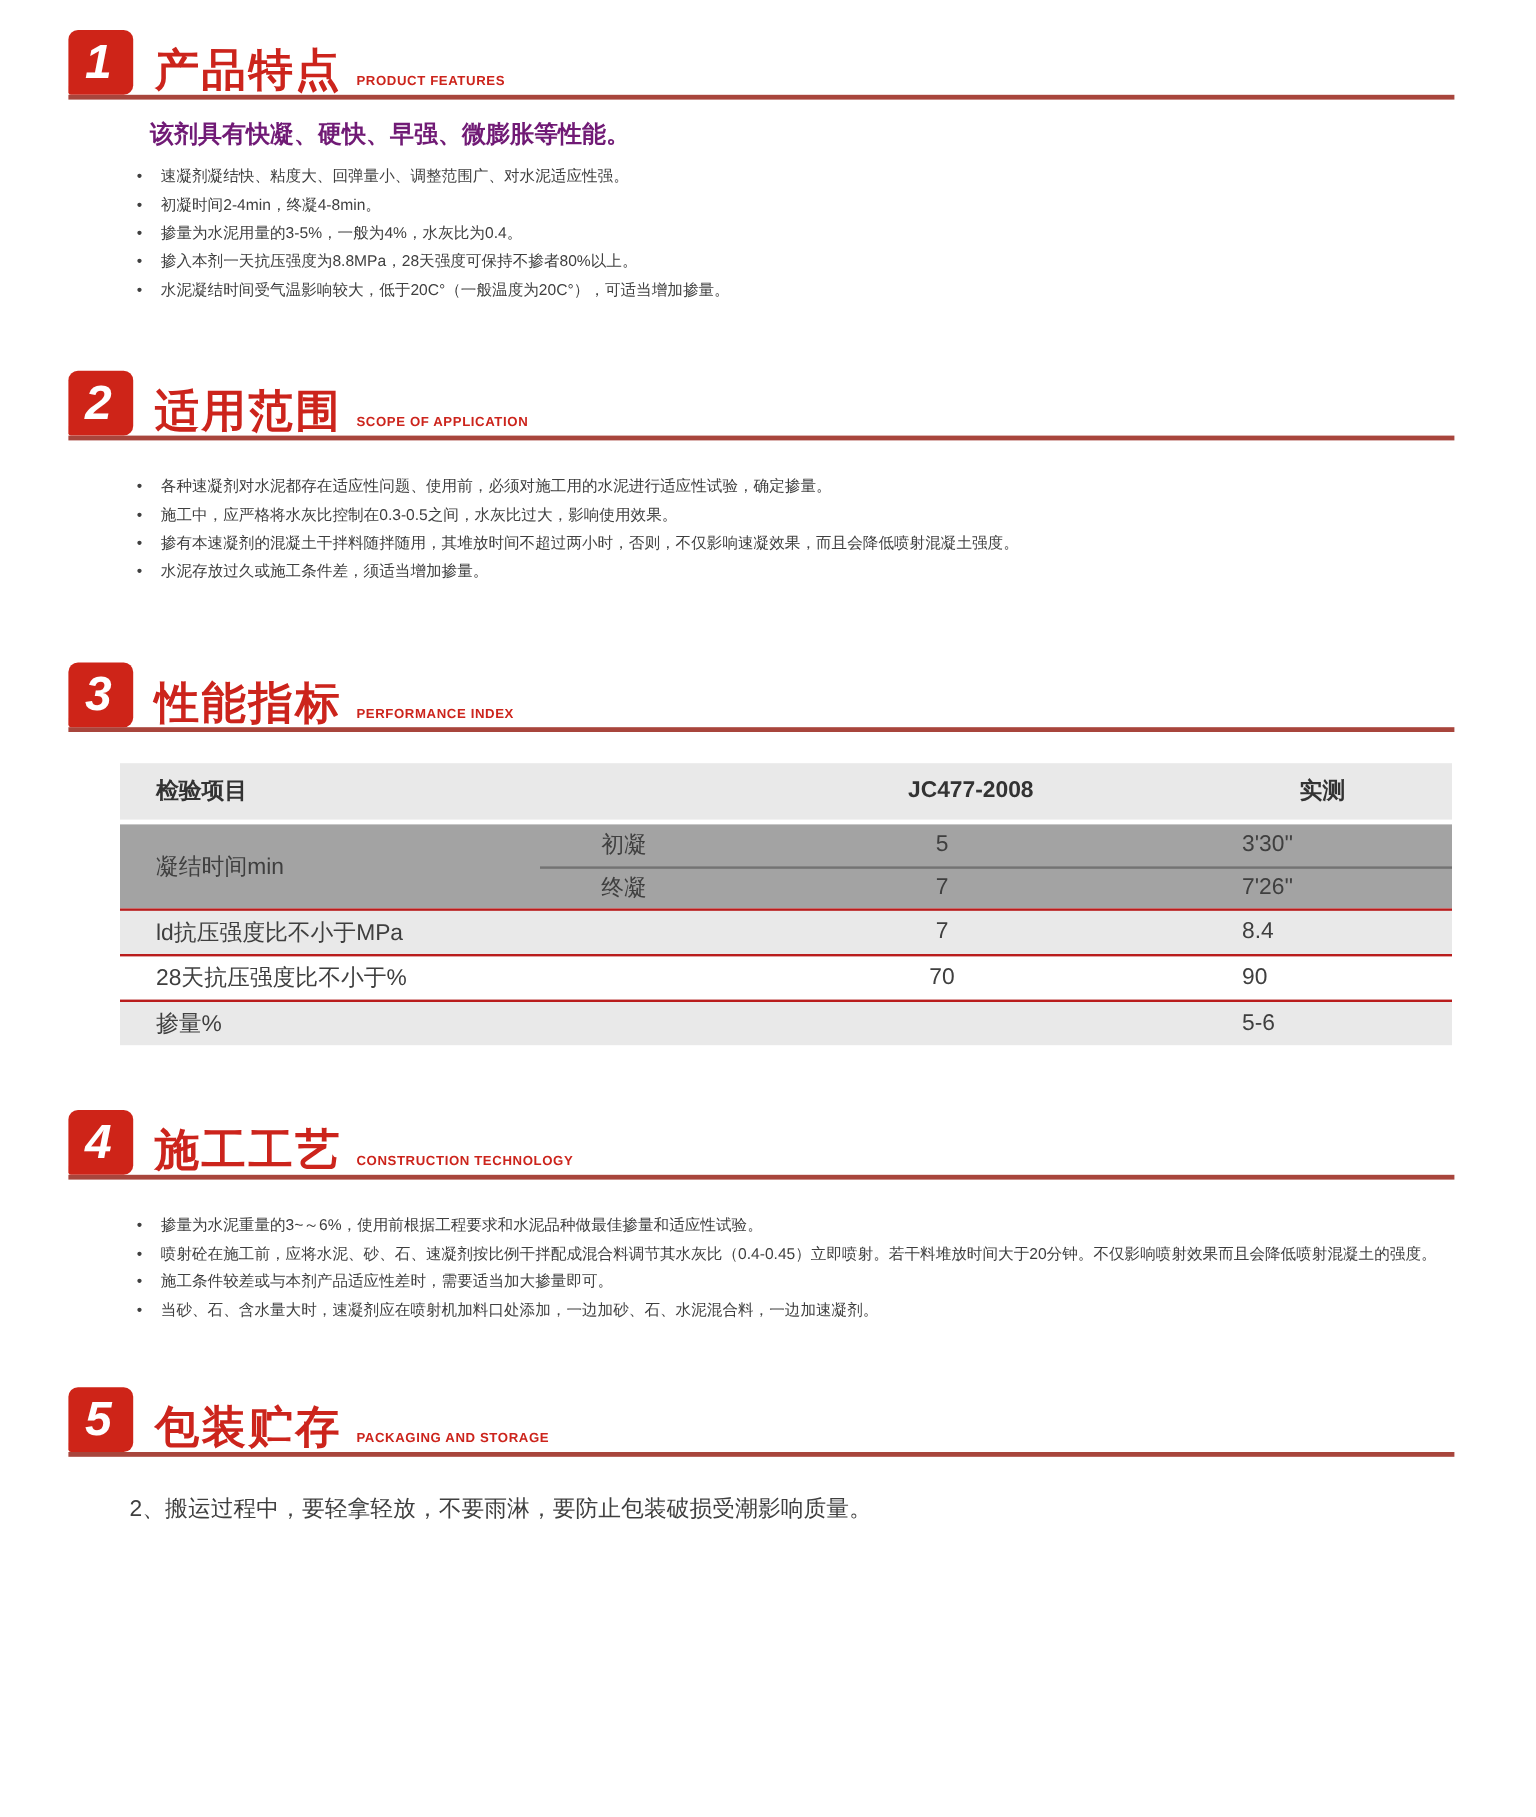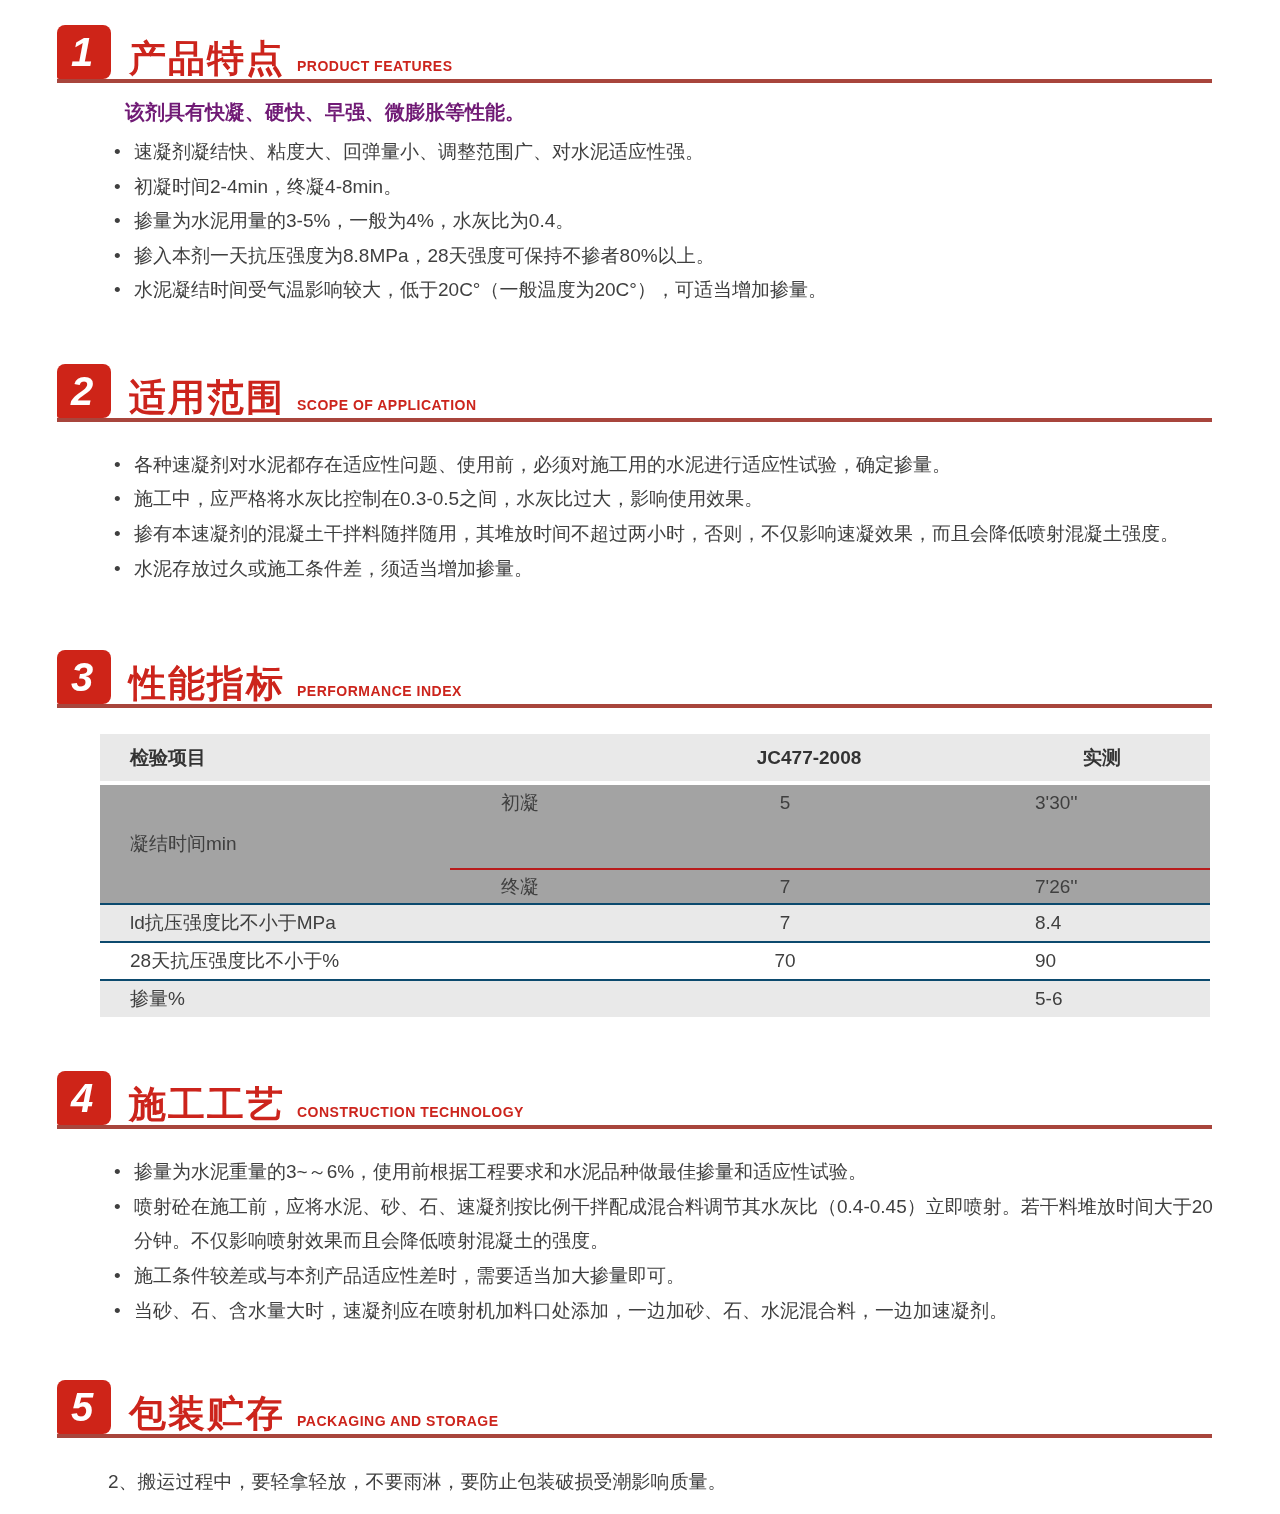--- a/index.html
+++ b/index.html
@@ -37,39 +37,39 @@
   .sec-title {
     color: #cc241c;
     font-size: 37px;
     font-weight: bold;
     line-height: 1;
     margin: 0 0 2px 18px;
     letter-spacing: 2px;
   }
   .sec-sub {
     color: #cc241c;
-    font-size: 14px;
+    font-size: 11px;
     font-weight: bold;
     margin: 0 0 5px 12px;
     letter-spacing: 0.5px;
     white-space: nowrap;
   }
 
   
   .intro {
     margin: 12px 60px 6px 125px;
     font-size: 20px;
     font-weight: bold;
     color: #701a75;
     line-height: 1.7;
   }
   .blist {
     list-style: none;
     margin: 0 56px 0 112px;
-    font-size: 19px;
+    font-size: 13px;
     line-height: 1.82;
     color: #3f3f3f;
   }
   .blist li { position: relative; padding-left: 22px; }
   .blist li::before {
     content: "\2022";
     position: absolute;
     left: 2px; top: 0;
     color: #3f3f3f;
   }
@@ -120,28 +120,28 @@
     padding-left: 30px;
     display: flex; align-items: center;
   }
   .subrow {
     display: grid;
     grid-template-columns: 140px 390px 230px;
     align-items: center;
     height: 35px;
   }
   .subrow .c-sub { text-align: center; }
-  .subrow + .subrow { border-top: 2px solid #b91c1c; margin-top: 48px; }
+  .subrow + .subrow { border-top: 2px solid #737373; }
 
   .t-row {
     display: grid;
     grid-template-columns: 490px 390px 230px;
     align-items: center;
     height: 38px;
-    border-top: 2px solid #0c4a6e;
+    border-top: 2px solid #b91c1c;
   }
   .t-row .c-item { padding-left: 30px; }
   .t-row.gray { background: #e9e9e9; }
 </style>
 </head>
 <body>
 
 <div class="page">
 
   <div class="sec-header hdr-gap-1">

